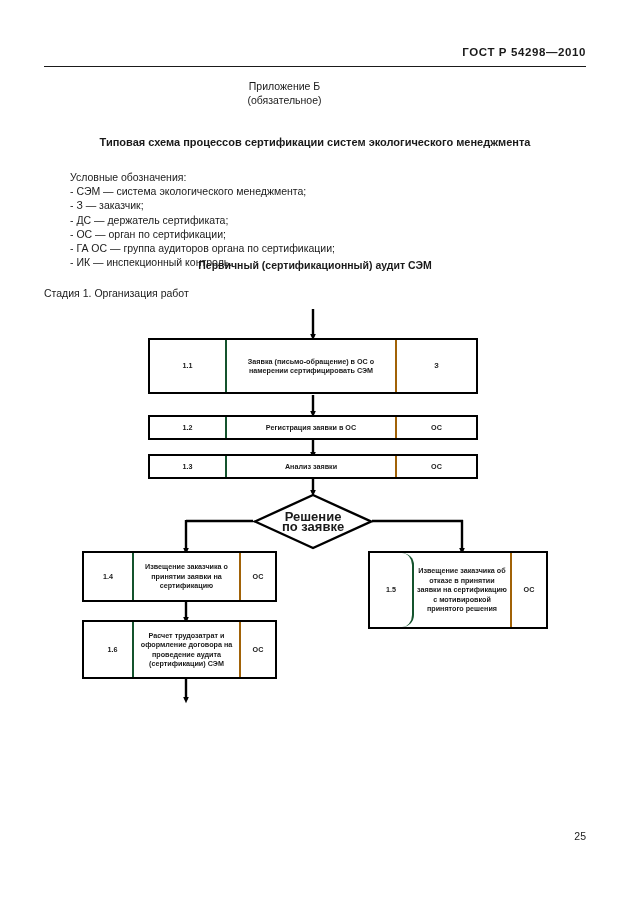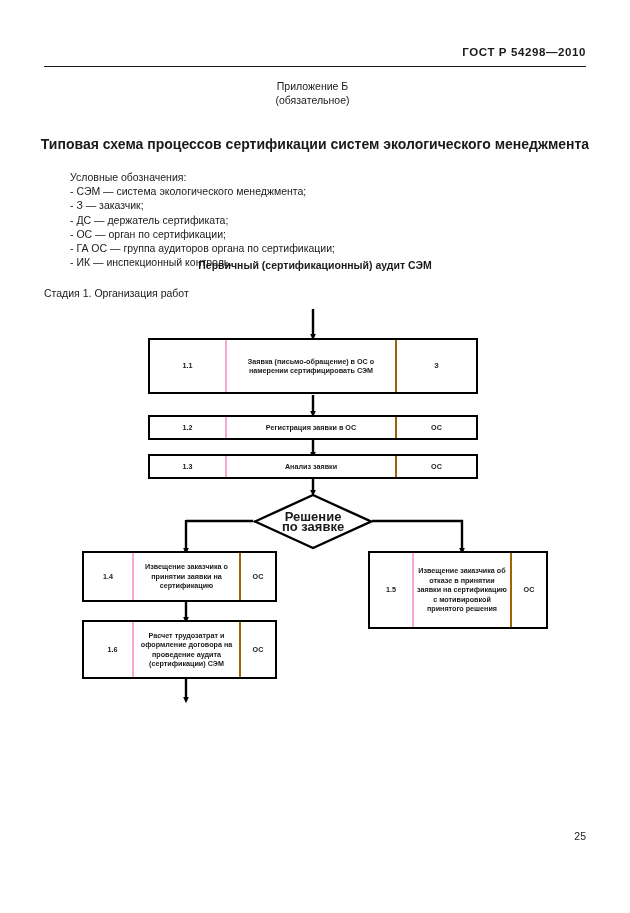--- a/index.html
+++ b/index.html
@@ -38,32 +38,31 @@
 
   
   .annex {
     position: absolute;
     top: 79px;
     left: 0;
     width: 569px;
     text-align: center;
     font-size: 10.5px;
     line-height: 14px;
-    padding-left: 28px;
   }
   .annex .line2 { display: block; }
 
   
   .doc-title {
     position: absolute;
     top: 136px;
     left: 0;
     width: 630px;
     text-align: center;
-    font-size: 14px;
+    font-size: 11px;
     font-weight: bold;
     padding: 0 40px;
     box-sizing: border-box;
   }
 
   
   .legend {
     position: absolute;
     top: 170px;
     left: 70px;
@@ -120,21 +119,21 @@
     display: flex;
     align-items: center;
     justify-content: center;
     text-align: center;
     font-size: 7.2px;
     font-weight: bold;
     line-height: 9.4px;
     padding: 2px 3px;
   }
   .cell-num {
-    border-right: 2px solid #f9a8d4;
+    border-right: 2px solid #14532d;
     flex: 0 0 auto;
   }
   .cell-text {
     flex: 1 1 auto;
     border-right: 2px solid #a16207;
   }
   .cell-actor {
     flex: 0 0 auto;
   }
 
@@ -245,21 +244,21 @@
     </div>
   </div>
 
   <div class="node" style="left:82px; top:551px; width:195px; height:51px;">
     <div class="cell cell-num" style="width:50px;">1.4</div>
     <div class="cell cell-text">Извещение заказчика о принятии заявки на сертификацию</div>
     <div class="cell cell-actor" style="width:34px;">ОС</div>
   </div>
 
   <div class="node" style="left:368px; top:551px; width:180px; height:78px;">
-    <div class="cell cell-num" style="width:44px;">1.5</div>
+    <div class="cell cell-num" style="width:44px;border-radius:12px;">1.5</div>
     <div class="cell cell-text">Извещение заказчика об отказе в принятии заявки на сертификацию с мотивировкой принятого решения</div>
     <div class="cell cell-actor" style="width:34px;">ОС</div>
   </div>
 
   <div class="node" style="left:82px; top:620px; width:195px; height:59px;">
     <div class="cell cell-num" style="width:50px;padding-left:12px;">1.6</div>
     <div class="cell cell-text">Расчет трудозатрат и оформление договора на проведение аудита (сертификации) СЭМ</div>
     <div class="cell cell-actor" style="width:34px;">ОС</div>
   </div>
 

